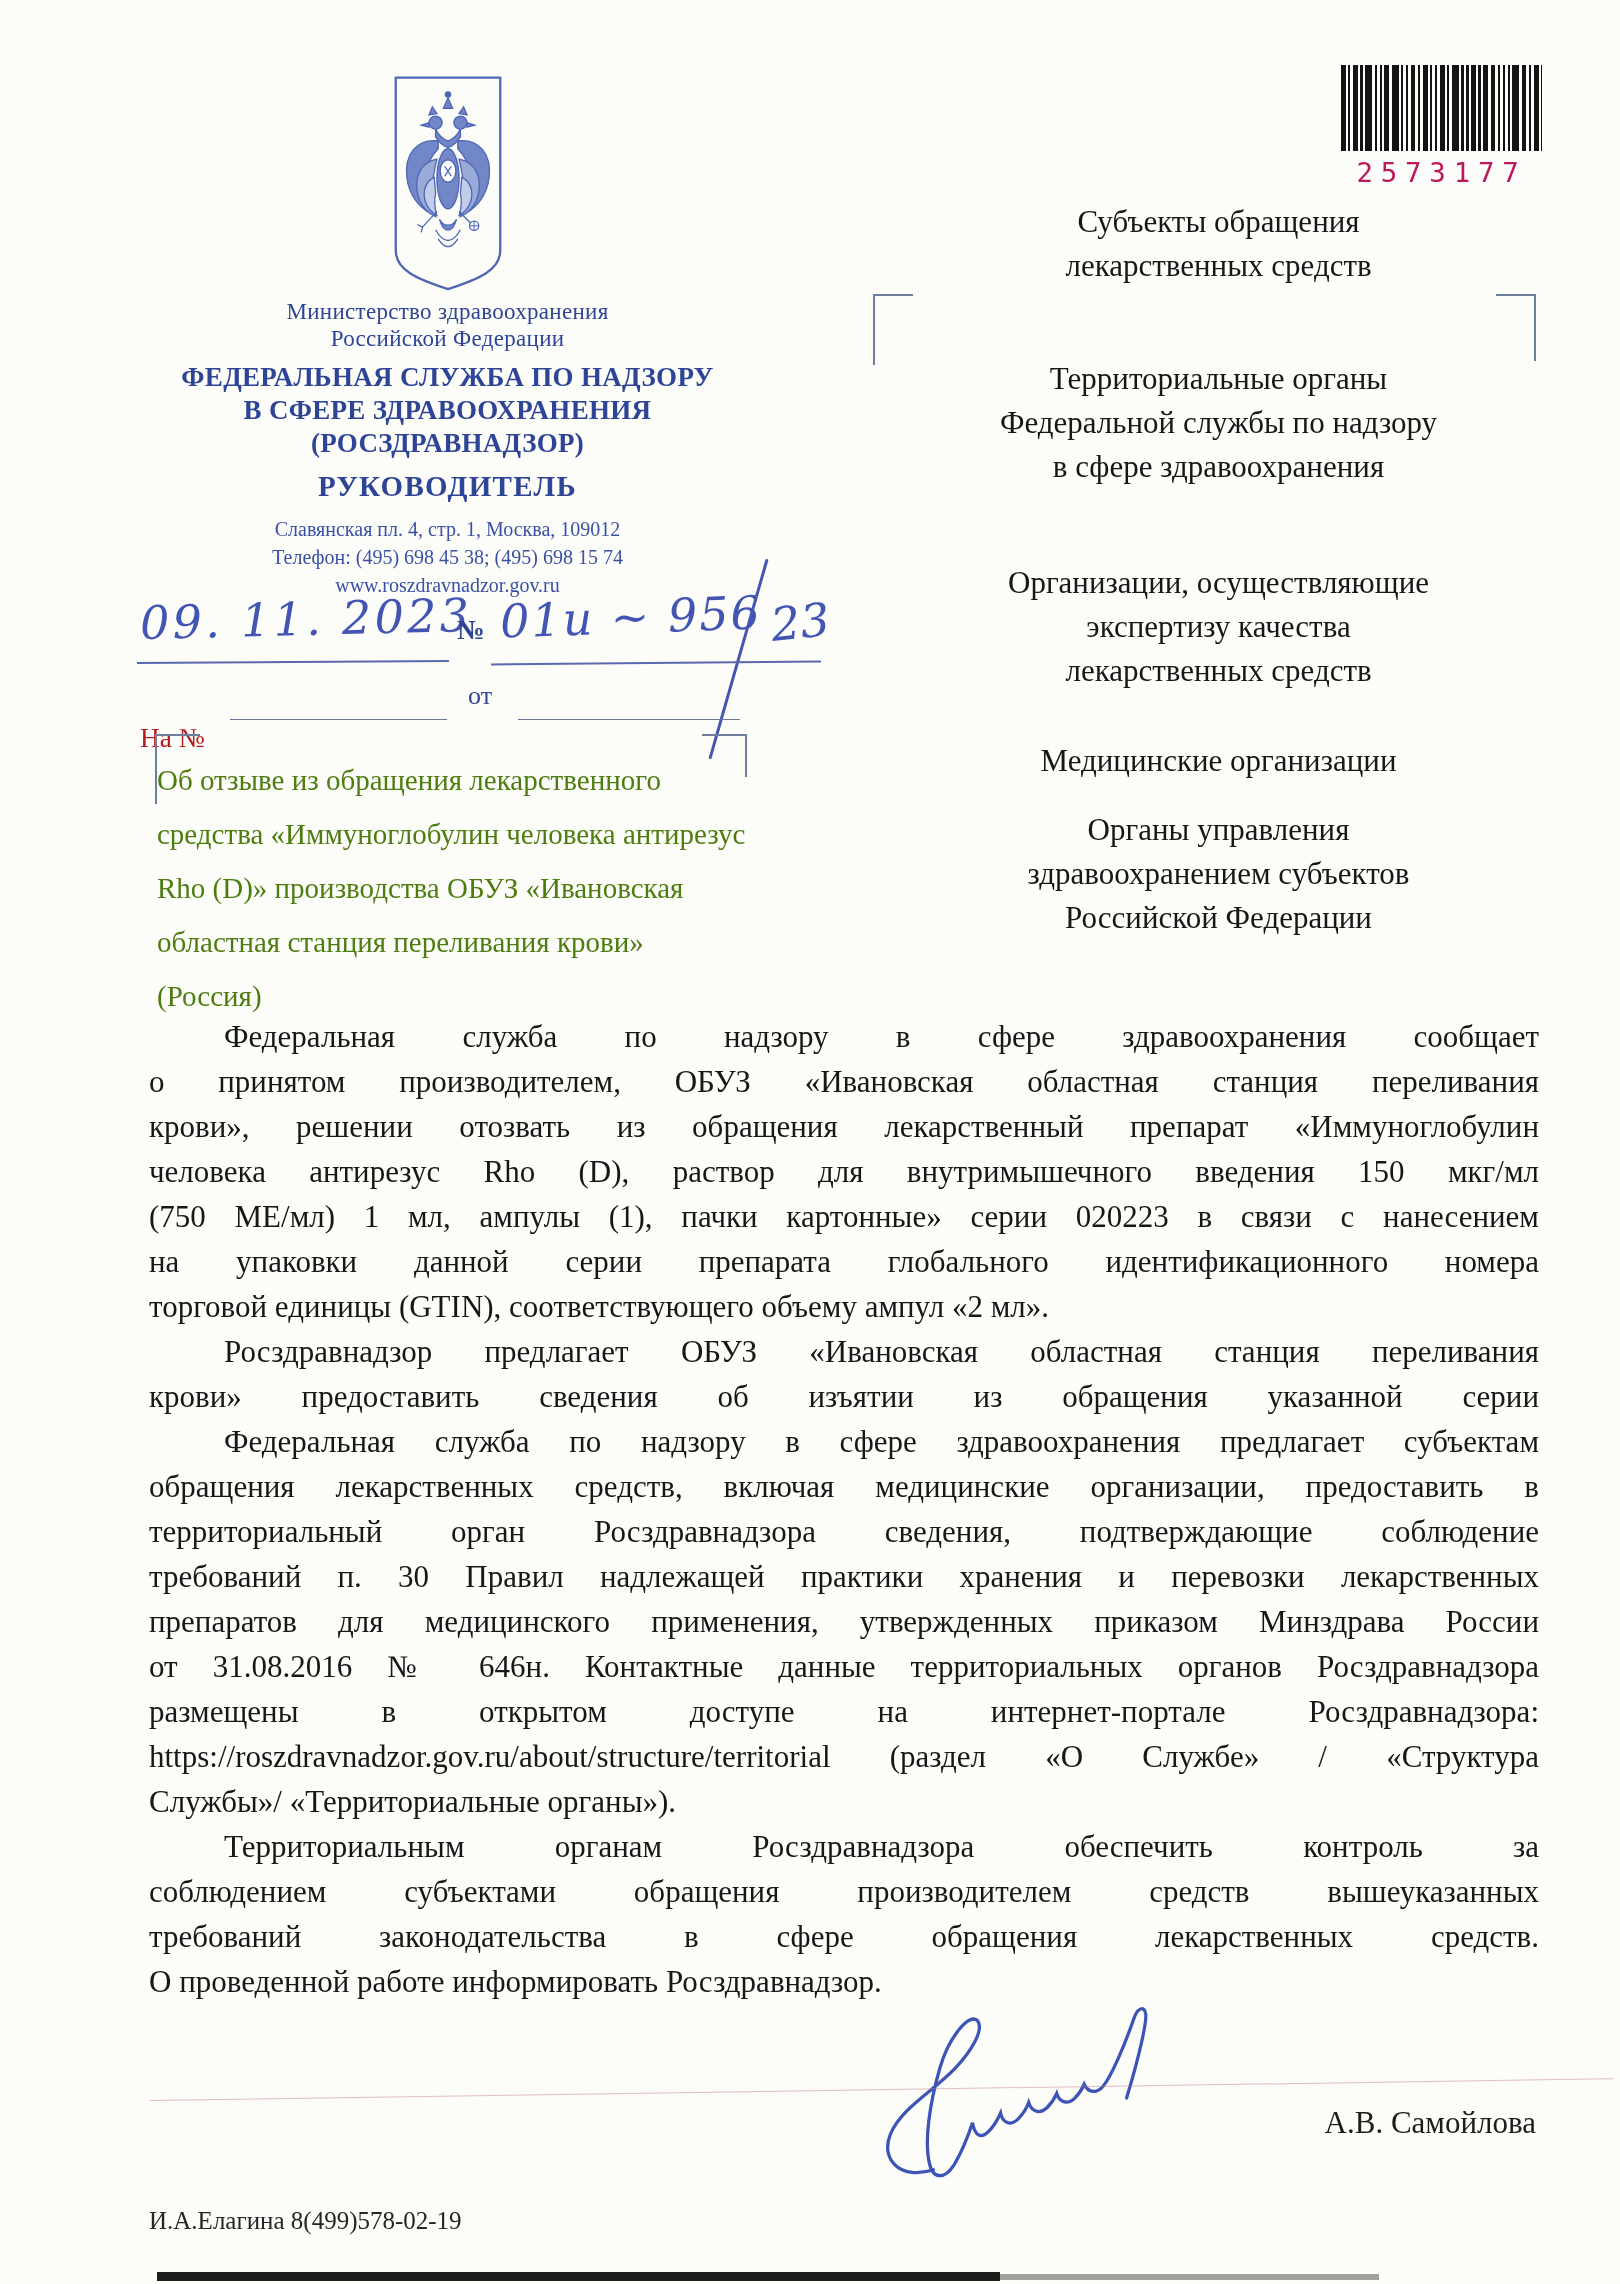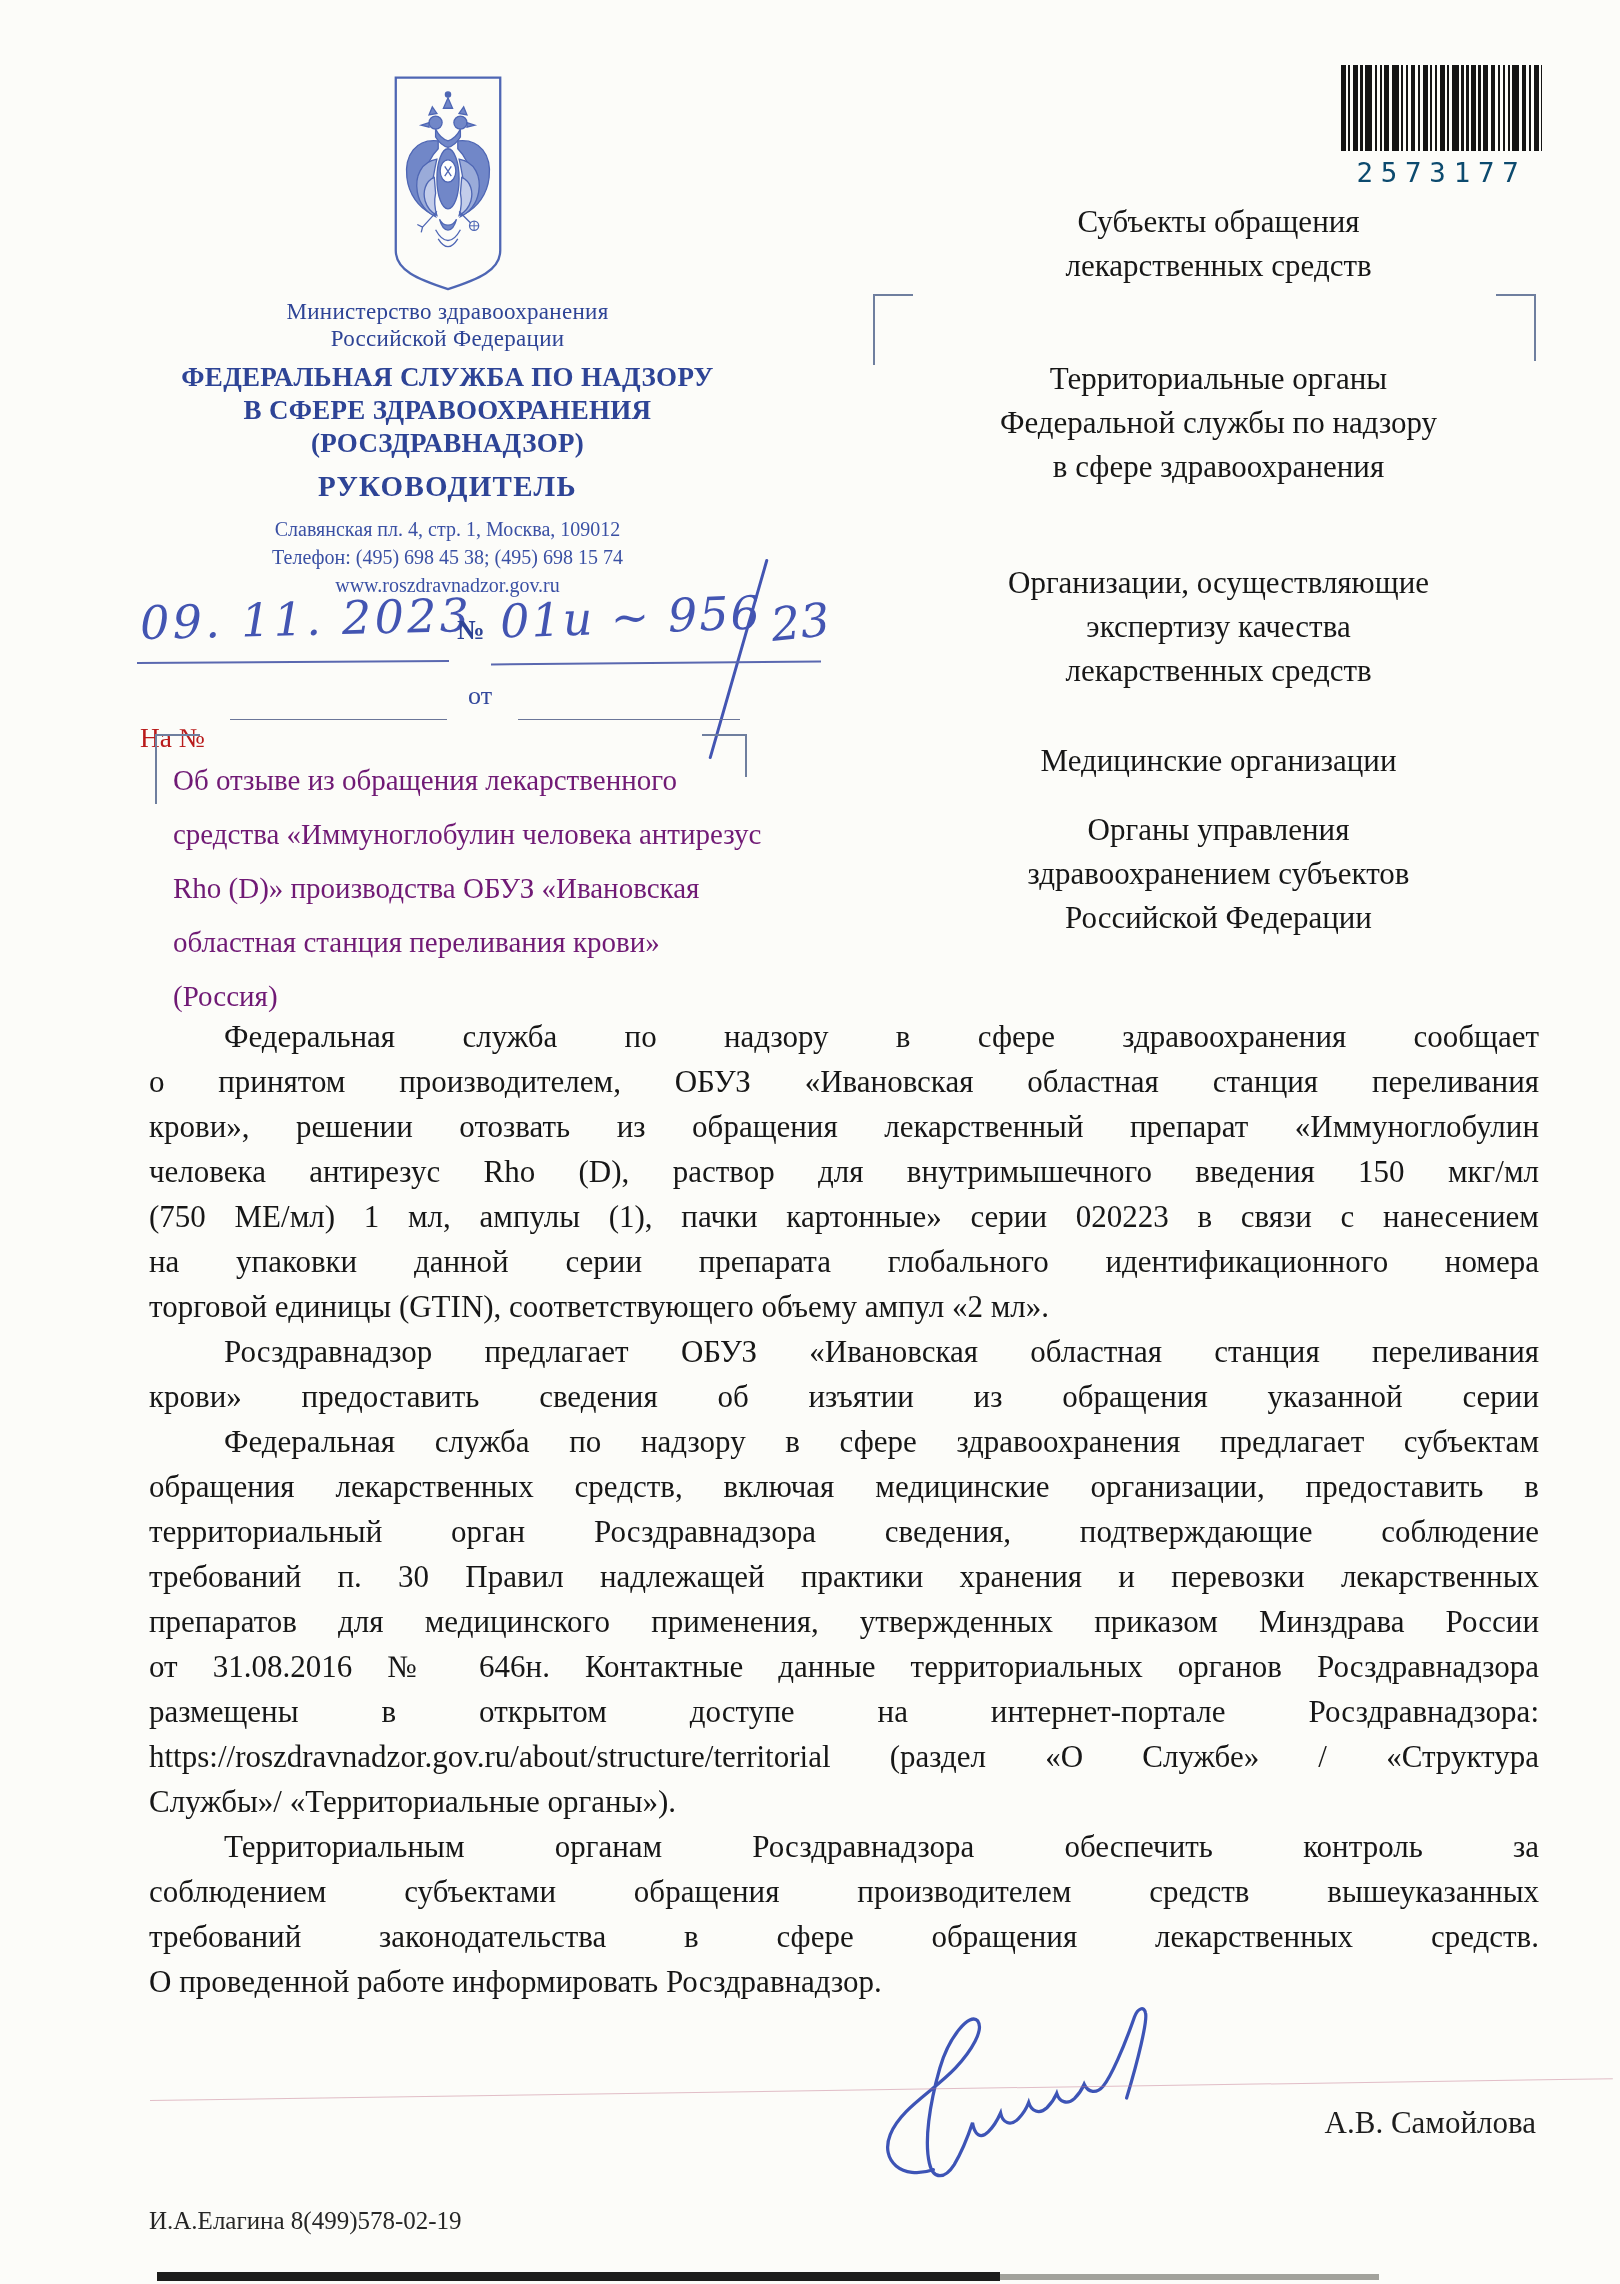--- a/index.html
+++ b/index.html
@@ -34,33 +34,33 @@
   .u-reply2{left:518px;top:719px;width:222px;height:1.3px;background:#6b7699;}
   
   .br{border-color:#6f7f9f;border-style:solid;border-width:0;}
   .br-tl{border-top-width:2px;border-left-width:2px;}
   .br-tr{border-top-width:2px;border-right-width:2px;}
   .bracket-subj-l{left:155px;top:734px;width:43px;height:68px;}
   .bracket-subj-r{left:702px;top:734px;width:43px;height:41px;}
   .bracket-addr-l{left:873px;top:294px;width:38px;height:69px;}
   .bracket-addr-r{left:1496px;top:294px;width:38px;height:65px;}
   
-  .subject{left:157px;top:753px;width:686px;font-size:29px;line-height:54px;color:#701a75;margin-left:16px;}
+  .subject{left:157px;top:753px;width:686px;font-size:29px;line-height:54px;color:#4d7c0f;}
   .subject div{white-space:nowrap;}
   
   .recipient{left:908px;width:621px;text-align:center;font-size:31px;line-height:44px;color:#171717;}
   
   .body-text{left:149px;top:1014px;width:1390px;font-size:31px;line-height:45px;color:#171717;}
   .bline{text-align:justify;text-align-last:justify;white-space:normal;}
   .bline.first{padding-left:75px;}
   .bline.plast{text-align-last:left;}
   
   .barcode{left:1341px;top:65px;width:201px;height:86px;display:flex;align-items:stretch;overflow:hidden;}
   .barcode .bar{background:#141414;margin-right:2.6px;flex:0 0 auto;}
-  .barcode-number{left:1341px;top:157px;width:201px;text-align:center;font-family:"DejaVu Sans Mono","Liberation Mono",monospace;font-size:27.4px;letter-spacing:7.8px;color:#0c4a6e;}
+  .barcode-number{left:1341px;top:157px;width:201px;text-align:center;font-family:"DejaVu Sans Mono","Liberation Mono",monospace;font-size:27.4px;letter-spacing:7.8px;color:#be185d;}
   
   .signer{left:1111px;top:2105px;width:425px;text-align:right;font-size:31px;color:#1d1d1d;}
   .footer{left:149px;top:2207px;font-size:25px;color:#262626;}
   
   .pink-line{left:150px;top:2100px;width:1463px;height:1.3px;background:rgba(200,128,150,.5);transform:rotate(-0.85deg);transform-origin:left center;}
   .strip-black{left:157px;top:2272px;width:843px;height:9.1px;background:#1d1d1c;}
   .strip-gray{left:1000px;top:2274px;width:379px;height:5.9px;background:#a2a29c;}
 </style>
 </head>
 <body>

